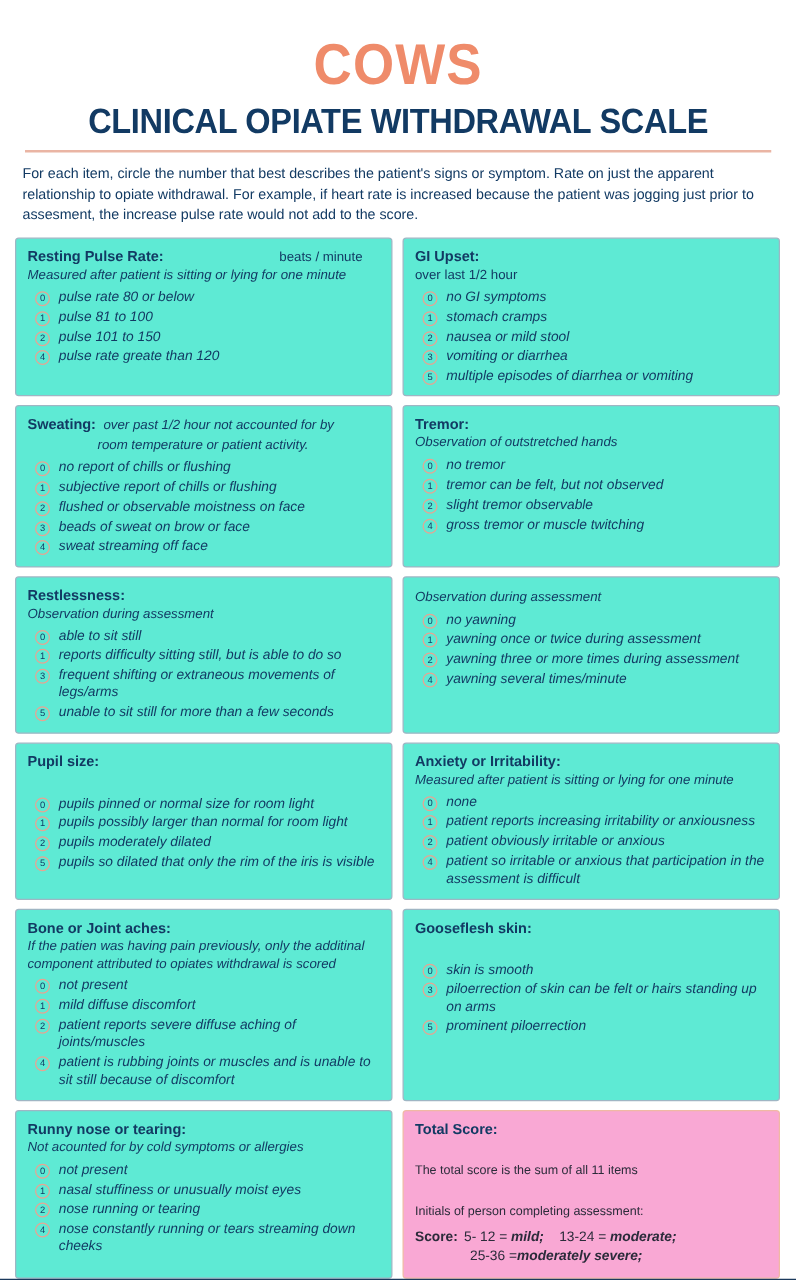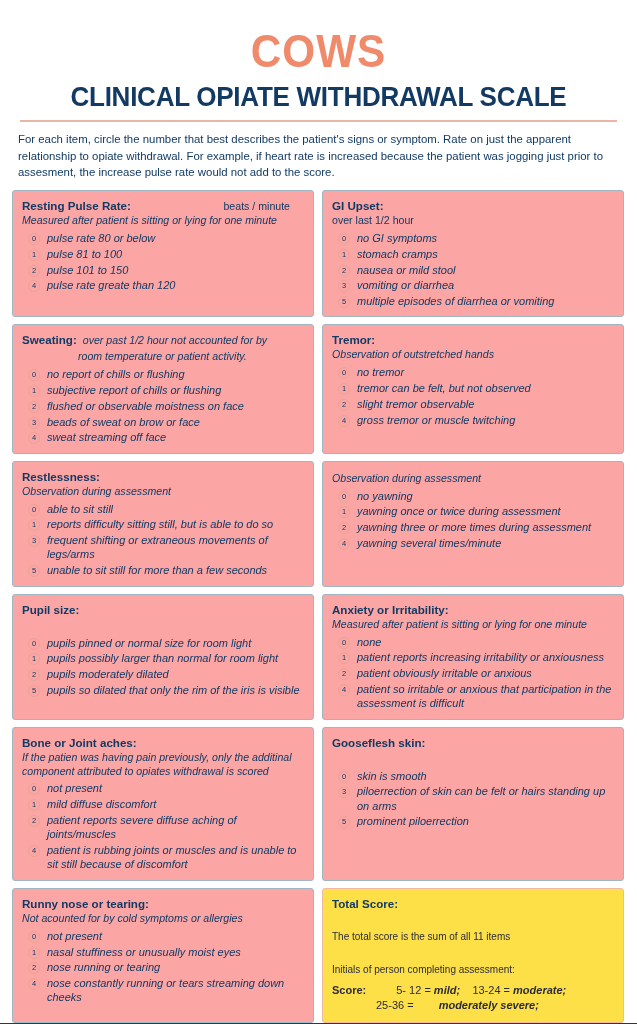--- a/index.html
+++ b/index.html
@@ -49,29 +49,29 @@
   
   .grid {
     padding: 10px 12px 0 12px;
     display: flex;
     flex-wrap: wrap;
     gap: 7px 8px;
     align-content: flex-start;
   }
   .box {
     width: 302px;
-    background: #fca5a5;
+    background: #5eead4;
     border: 1px solid #9fb6c4;
     border-radius: 3px;
     padding: 8px 9px 8px 9px;
     display: flex;
     flex-direction: column;
   }
   .box.peach {
-    background: #fde047;
+    background: #f9a8d4;
     border-color: #f0b9a4;
   }
 
   .box-head {
     display: flex;
     align-items: baseline;
     gap: 6px;
   }
   .box-title {
     font-size: 11.6px;
@@ -124,21 +124,21 @@
   }
 
   
   .ts-line {
     font-size: 10px;
     color: #2b2b3a;
     line-height: 1.3;
     margin-top: 20px;
   }
   .score-block { margin-top: 7px; font-size: 11px; color: #2b2b3a; line-height: 1.42; }
-  .score-row { display: flex; gap: 25px; }
+  .score-row { display: flex; }
   .score-label { font-weight: bold; white-space: nowrap; padding-right: 5px; }
   .score-ind { padding-left: 44px; }
   .em { font-style: italic; font-weight: bold; }
 
   
   .footer {
     margin-top: auto;
     height: 52px;
     background: #1b3a5c;
     display: flex;

